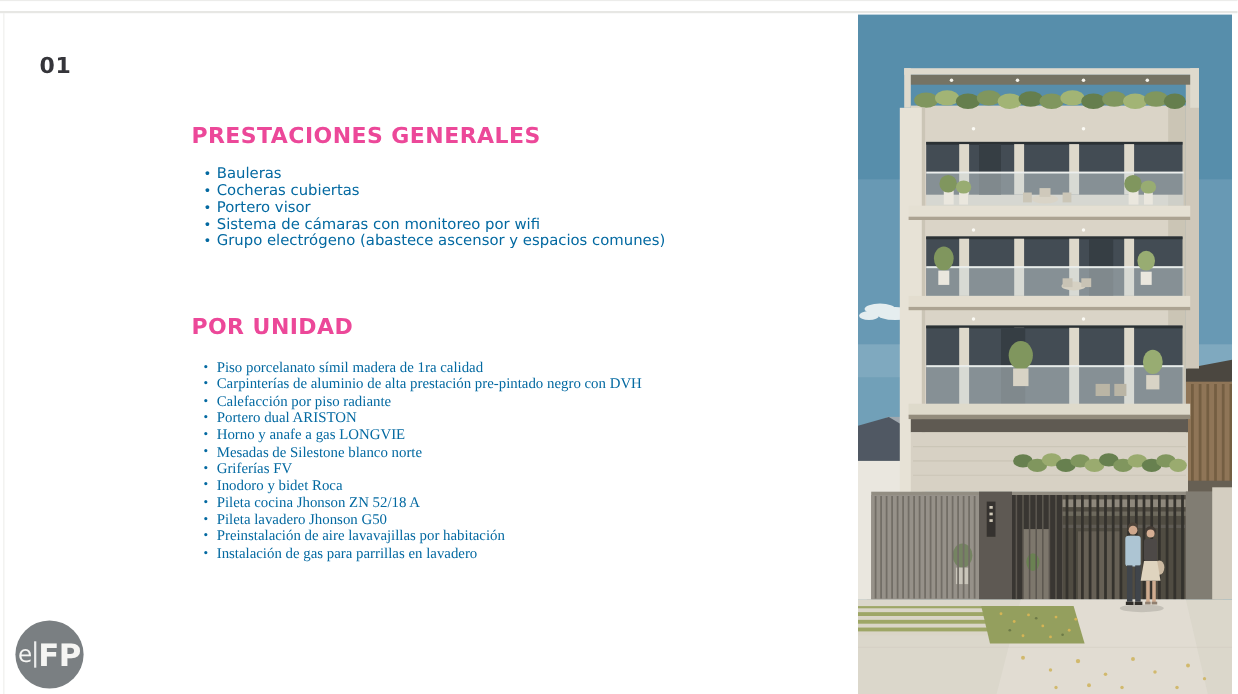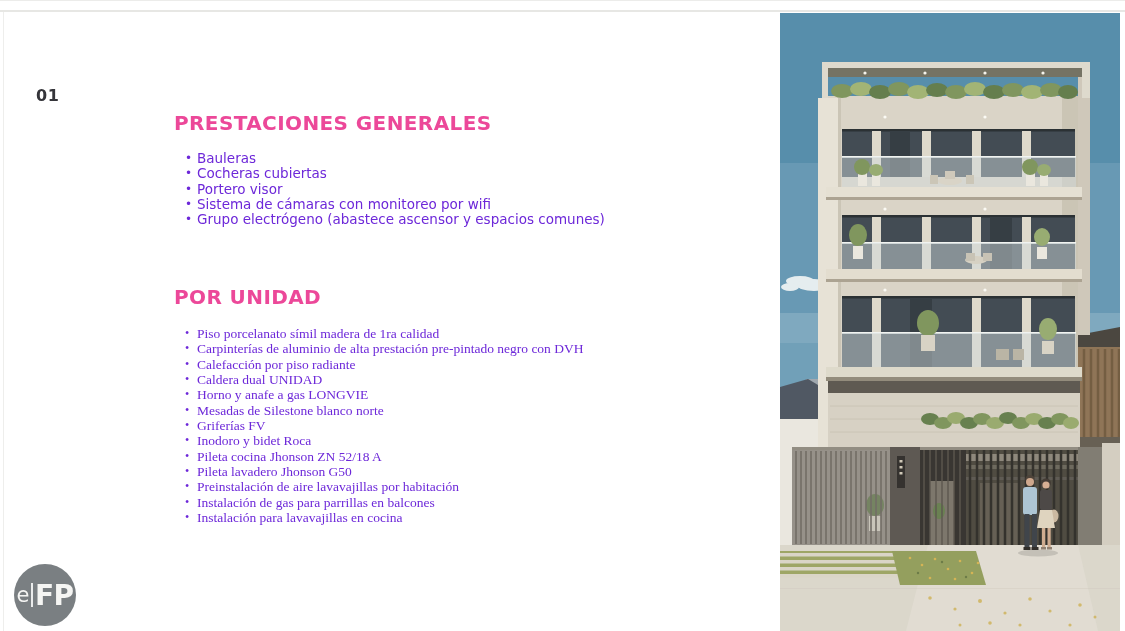--- a/index.html
+++ b/index.html
@@ -7,32 +7,32 @@
     width:1125px;height:631px;overflow:hidden;position:relative;
     background:#ffffff;
     font-family:"DejaVu Sans","Liberation Sans",sans-serif;
   }
   .canvas{position:absolute;inset:0;}
   .top-border{position:absolute;top:0;left:0;right:0;height:1px;background:#ececea;}
   .top-line{position:absolute;top:10px;left:0;right:0;height:2px;background:#e7e7e4;}
   .left-line{position:absolute;top:12px;bottom:0;left:3px;width:1px;background:#eeeeec;}
   .page-number{
     position:absolute;left:36px;top:47px;
-    font-size:16px;font-weight:700;color:#35353a;letter-spacing:.5px;margin-top:39px;
+    font-size:20px;font-weight:700;color:#35353a;letter-spacing:.5px;
   }
   .content{position:absolute;left:174px;top:0;width:610px;}
   .section-title{
     position:absolute;left:0;margin:0;
     font-size:20px;line-height:16px;font-weight:700;color:#ec4899;letter-spacing:.4px;
   }
   .sec1-title{top:115px;}
   .sec2-title{top:289px;}
   .list{
     position:absolute;left:11px;margin:0;padding:0;list-style:none;
-    font-size:13.5px;line-height:15.35px;color:#6d28d9;
+    font-size:13.5px;line-height:15.35px;color:#0369a1;
   }
   .list1{top:151px;}
   .list2{top:326px;font-family:Liberation Serif, serif;}
   .list li{position:relative;padding-left:12px;white-space:nowrap;}
   .list li::before{content:"•";position:absolute;left:0;top:0;font-size:12px;}
   .logo{
     position:absolute;left:14px;top:564px;width:62px;height:62px;border-radius:50%;
     background:#7a7f82;display:flex;align-items:center;justify-content:center;
     color:#f5f5f3;
   }
@@ -62,30 +62,29 @@
       <li>Portero visor</li>
       <li>Sistema de cámaras con monitoreo por wifi</li>
       <li>Grupo electrógeno (abastece ascensor y espacios comunes)</li>
     </ul>
 
     <h2 class="section-title sec2-title">POR UNIDAD</h2>
     <ul class="list list2">
       <li>Piso porcelanato símil madera de 1ra calidad</li>
       <li>Carpinterías de aluminio de alta prestación pre-pintado negro con DVH</li>
       <li>Calefacción por piso radiante</li>
-      <li>Caldera dual UNIDAD</li>
+      <li>Portero dual ARISTON</li>
       <li>Horno y anafe a gas LONGVIE</li>
       <li>Mesadas de Silestone blanco norte</li>
       <li>Griferías FV</li>
       <li>Inodoro y bidet Roca</li>
       <li>Pileta cocina Jhonson ZN 52/18 A</li>
       <li>Pileta lavadero Jhonson G50</li>
       <li>Preinstalación de aire lavavajillas por habitación</li>
-      <li>Instalación de gas para parrillas en balcones</li>
-      <li>Instalación para lavavajillas en cocina</li>
+      <li>Instalación de gas para parrillas en lavadero</li>
     </ul>
   </main>
 
   <div class="logo">
     <span class="logo-e">e</span>
     <span class="logo-divider"></span>
     <span class="logo-fp">FP</span>
   </div>
 
   <div class="render">

